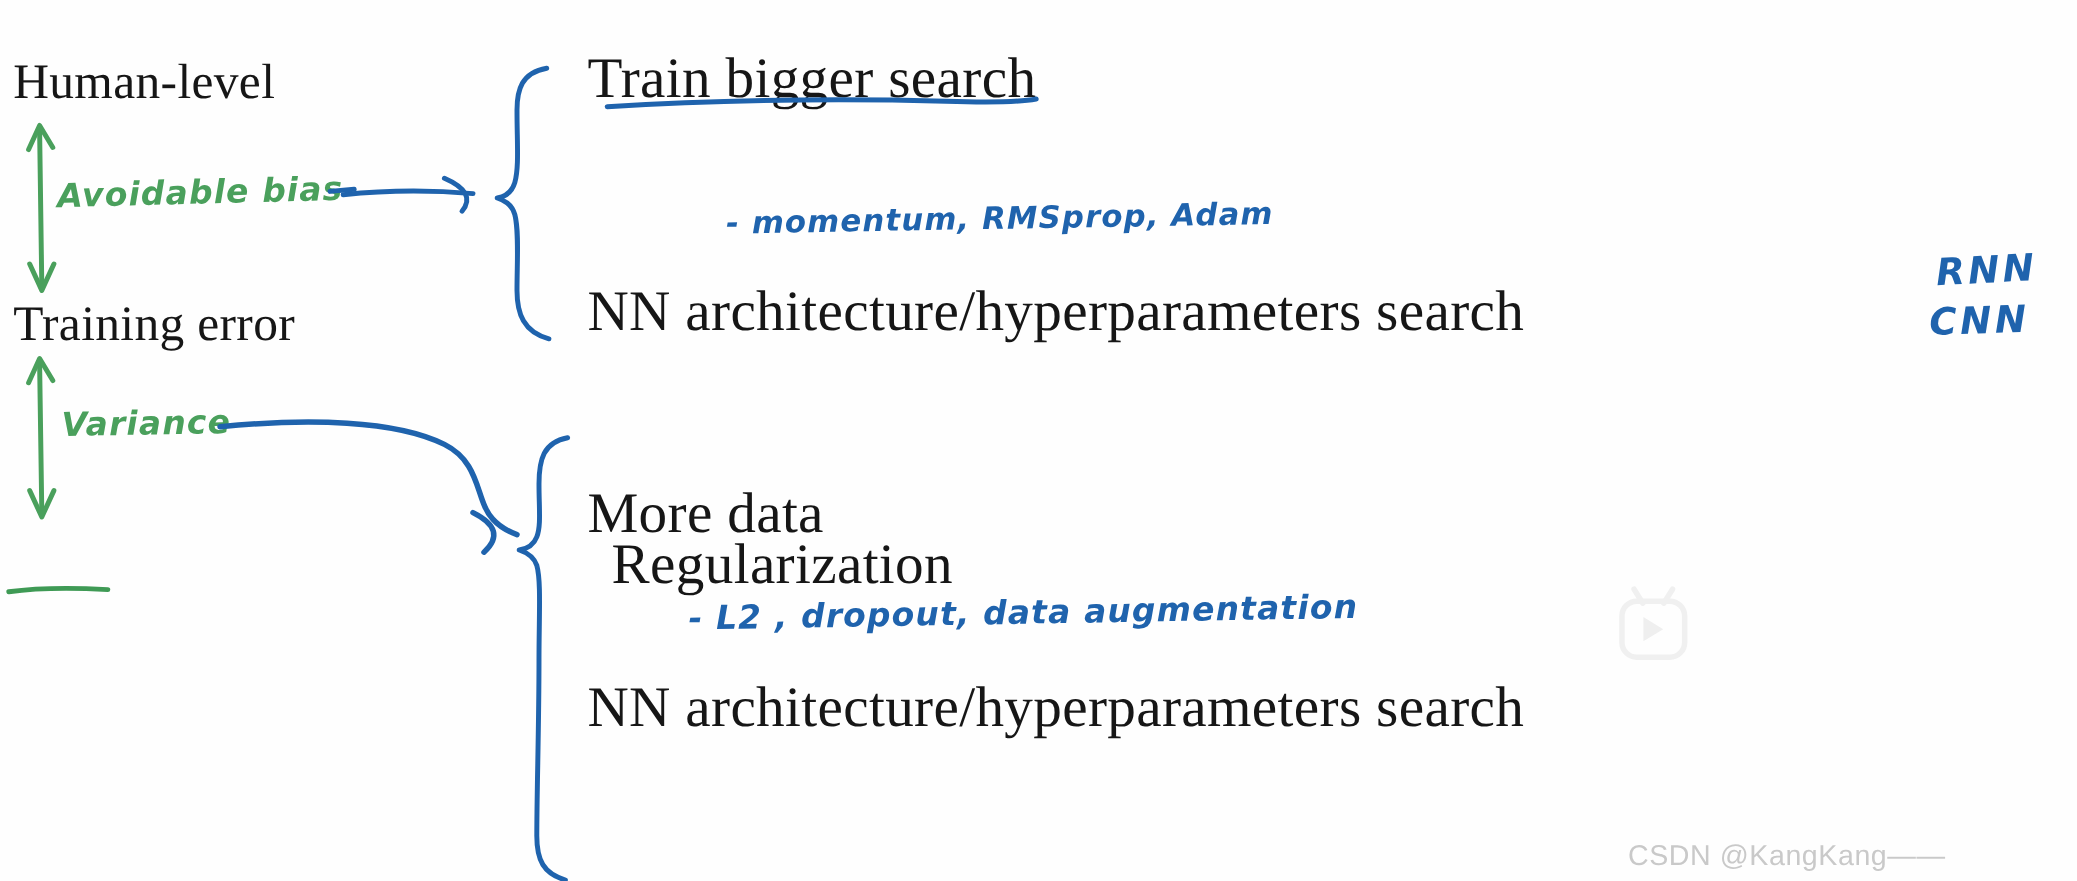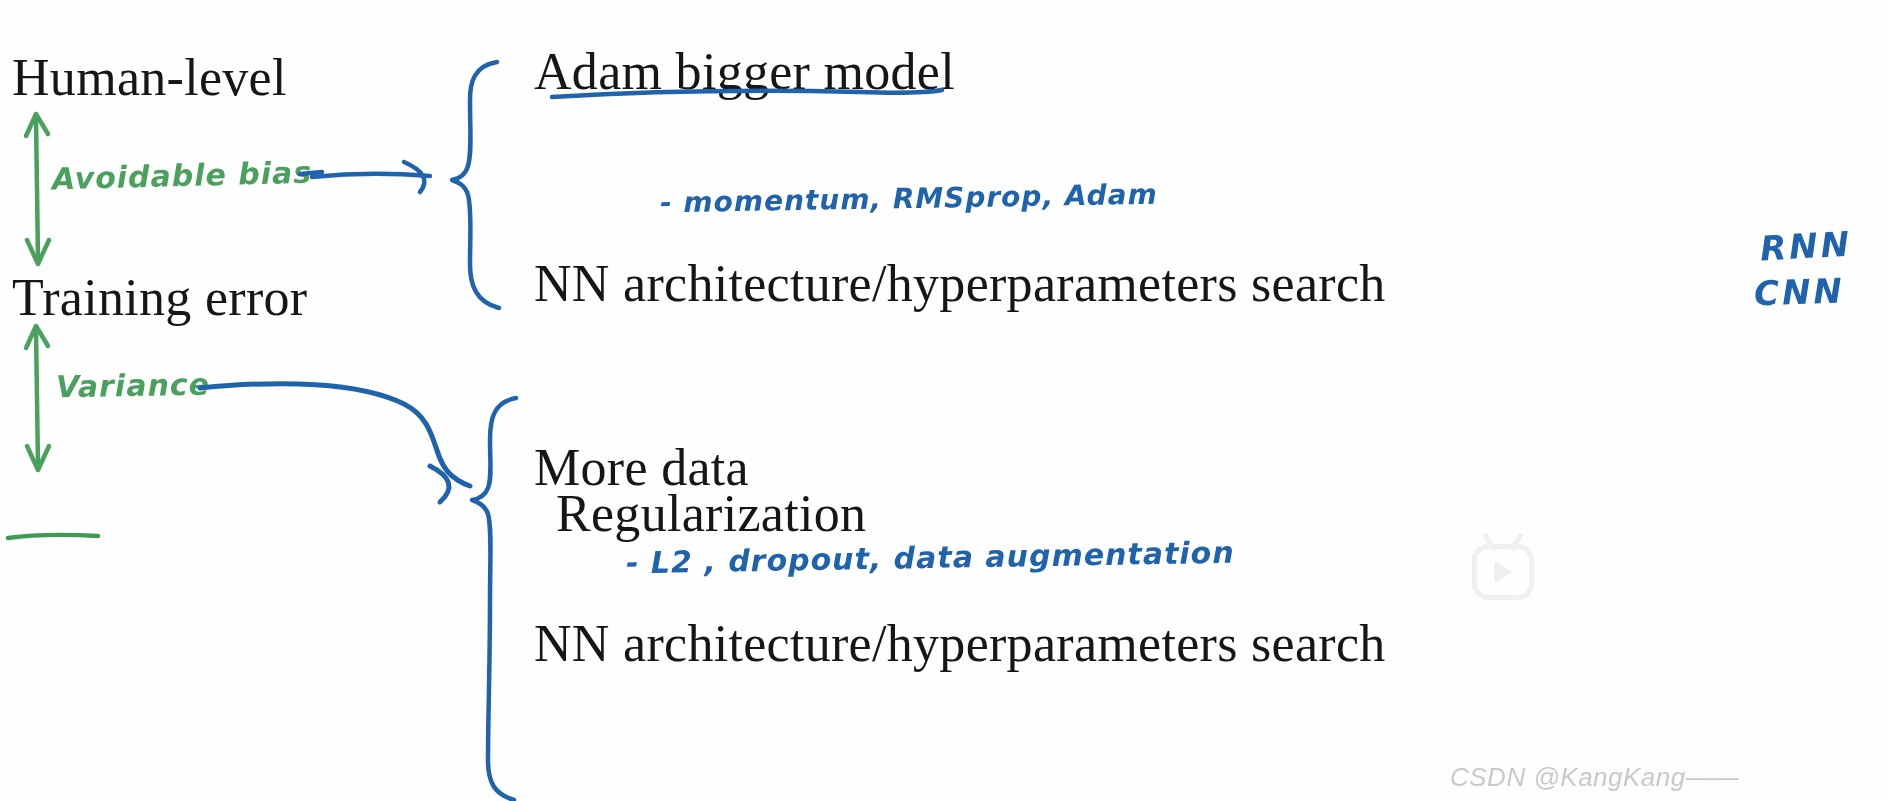--- a/index.html
+++ b/index.html
@@ -13,21 +13,21 @@
   .stage{position:relative;width:1888px;height:801px;overflow:hidden;background:#fefefe;}
 
   
   .ptxt{
     position:absolute;
     font-family:"Liberation Serif", serif;
     color:#161616;
     white-space:nowrap;
     letter-spacing:0.3px;
   }
-  .lvl{font-size:52px;text-align:right;}
+  .lvl{font-size:45px;text-align:right;}
   .item{font-size:52px;}
 
   
   .hw{
     position:absolute;
     white-space:nowrap;
     font-family:"DejaVu Sans", sans-serif;
     font-style:italic;
     font-weight:600;
     letter-spacing:1px;
@@ -72,21 +72,21 @@
 
   <div class="ptxt lvl" style="left:12px; top:48px;">Human-level</div>
 
   <div class="ptxt lvl" style="left:12px; top:268px;">Training error</div>
 
 
   <div class="hw hw-green" style="left:52px; top:158px; font-size:30px; transform:rotate(-1.5deg);">Avoidable bias</div>
 
   <div class="hw hw-green" style="left:56px; top:368px; font-size:30px; transform:rotate(-1deg);">Variance</div>
 
-  <div class="ptxt item" style="left:534px; top:42px;">Adam bigger model</div>
+  <div class="ptxt item" style="left:534px; top:42px;">Train bigger search</div>
 
 
   <div class="ptxt item" style="left:534px; top:254px;">NN architecture/hyperparameters search</div>
 
   <div class="hw hw-blue" style="left:660px; top:182px; font-size:28px; transform:rotate(-1deg);">- momentum, RMSprop, Adam</div>
 
   <div class="hw hw-blue" style="left:1760px; top:226px; font-size:34px; letter-spacing:3px; transform:rotate(-3deg);">RNN</div>
 
   <div class="hw hw-blue" style="left:1754px; top:272px; font-size:34px; letter-spacing:3px; transform:rotate(-2deg);">CNN</div>
 
@@ -142,15 +142,15 @@
              C478,502 485,505 488,514
              C492,528 490,560 490,600
              C490,660 488,720 488,760
              C488,782 494,794 514,800" stroke="#1f63ad" stroke-width="4.5" fill="none" stroke-linecap="round" stroke-linejoin="round"></path>
   </svg>
 
   <div class="wm-logo" style="left:1472px; top:544px;">
     <span class="wm-play"></span>
   </div>
 
-  <div class="wm-text" style="left:1450px; top:762px;font-style:italic;">CSDN @KangKang——</div>
+  <div class="wm-text" style="left:1480px; top:762px;">CSDN @KangKang——</div>
 
 </div>
 
 </body></html>

